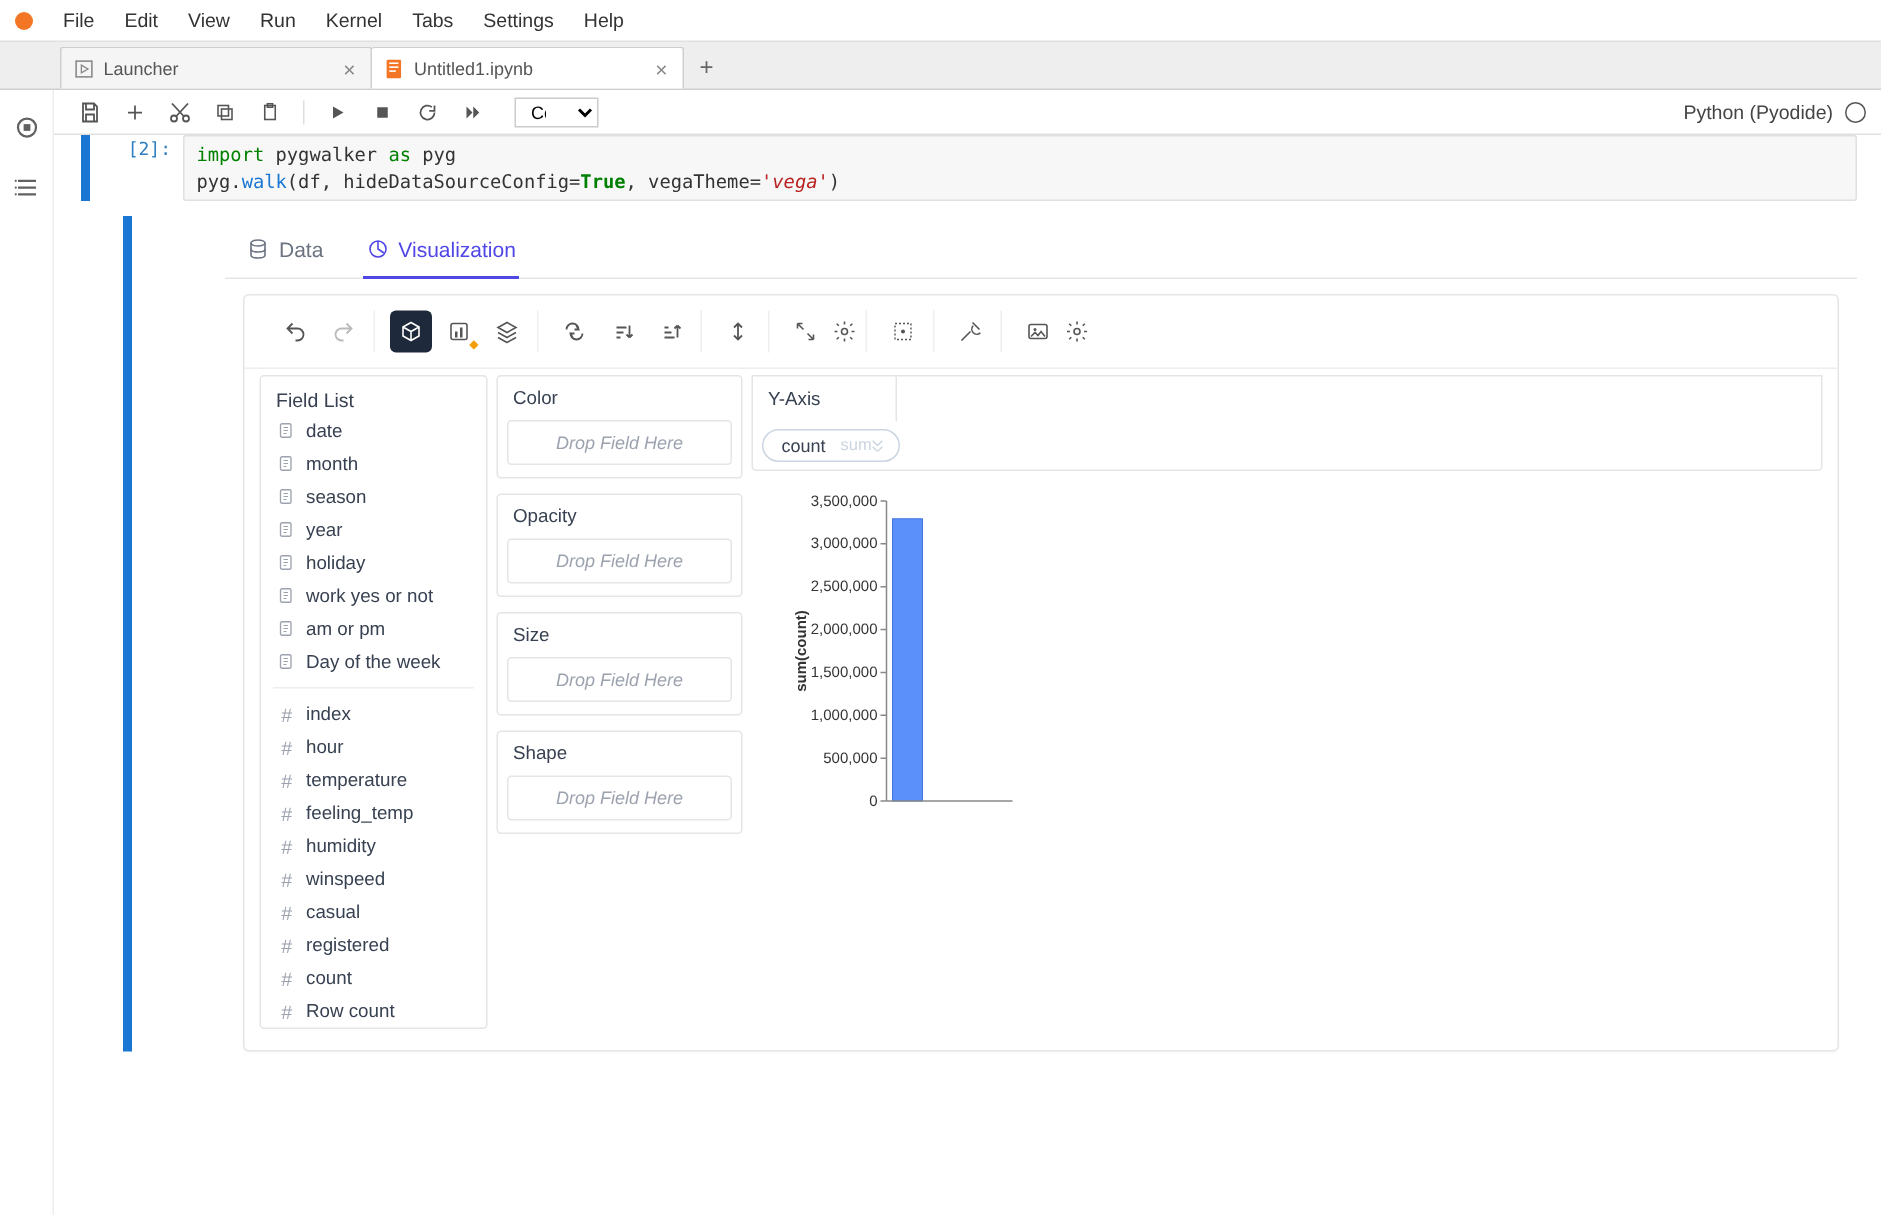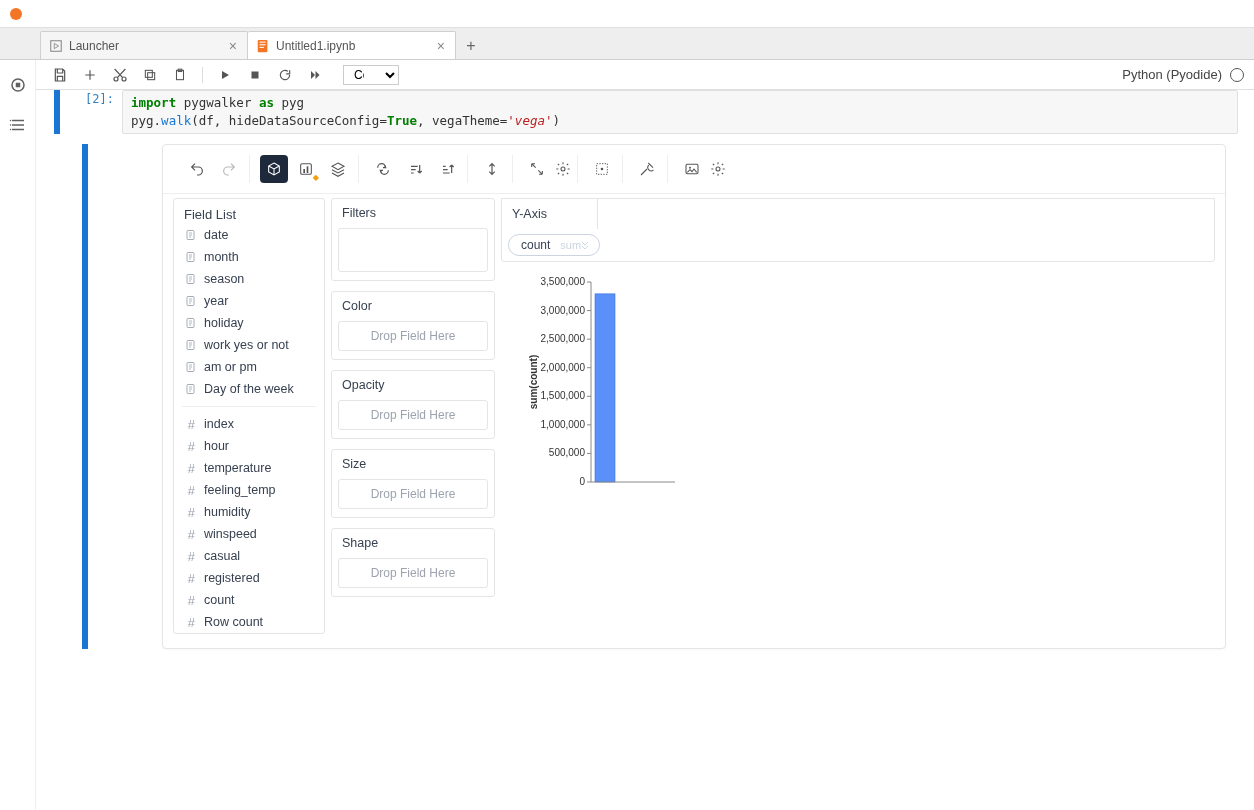--- a/index.html
+++ b/index.html
@@ -35,21 +35,21 @@
 .main { position: absolute; left: 36px; right: 0; top: 90px; bottom: 0; overflow: auto; background: #fff; }
 .scrollbar-track { position:absolute; right:0; top:90px; bottom:0; width:16px; background:#f0f0f0;}
 .scrollbar-thumb { position:absolute; right:2px; top:92px; width:12px; height:600px; background:#c7c7c7; border-radius:2px;}
 
 
 .cell { display: flex; margin: 0 16px 0 18px; }
 .cell-gutter { width: 6px; background: #1976d2; margin-right: 0;}
 .cell-body { flex: 1; display: flex; }
 .prompt { width: 62px; text-align: right; padding: 2px 8px 0 0; font-family: "Menlo", monospace; font-size: 12px; color: #307fc1; white-space: pre;}
 .code-area { flex: 1; background: #f7f7f7; border: 1px solid #e0e0e0; padding: 3px 8px; font-family: Menlo, Consolas, monospace; font-size: 12.5px; line-height: 1.45; border-radius: 2px; position:relative;}
-.code-area .kw { color: #008000; font-weight: bold; }
+.code-area .kw { color: #008000; font-weight: normal; }
 .code-area .bool { color: #008000; font-weight: bold; }
 .code-area .str { color: #ba2121; font-style: italic; }
 .code-area .fn { color: #1976d2; }
 
 .cell-right-icons { position:absolute; right:6px; top:-14px; display:flex; gap:10px; color:#888;}
 
 .output-area { margin: 10px 16px 0 46px; border-left: 6px solid #1976d2; padding-left: 0;}
 .output-inner { margin-left: 62px; }
 
 
@@ -76,21 +76,21 @@
 .panel-header { padding: 8px 10px 6px; font-size: 13px; color: #374151; border-bottom: 1px solid #eee;}
 .field-list { width: 152px; }
 .field-list .panel-header { border-bottom:none; padding-bottom:2px;}
 .field-item { display: flex; align-items: center; gap: 6px; padding: 4px 10px; font-size: 12.5px; color: #374151; cursor: grab;}
 .field-icon { width: 14px; height: 14px; color: #9ca3af; display:flex; align-items:center; justify-content:center; font-size:12px;}
 .field-divider { height:1px; background:#eee; margin:6px 8px;}
 
 .shelves { width: 164px; display:flex; flex-direction:column; gap:10px;}
 .shelf { border: 1px solid #e5e5e5; border-radius: 3px; }
 .shelf-title { padding: 7px 10px 4px; font-size: 12.5px; color: #374151;}
-.drop-zone { margin: 4px 6px 8px; border: 1px solid #e5e5e5; border-radius: 3px; min-height: 30px; display: flex; align-items: center; justify-content: center; color: #9ca3af; font-size: 12px; padding: 6px;}
+.drop-zone { margin: 4px 6px 8px; border: 1px solid #e5e5e5; border-radius: 3px; min-height: 30px; display: flex; align-items: center; justify-content: center; color: #9ca3af; font-size: 12px; padding: 6px; font-style: italic;}
 .filters-box { min-height: 44px;}
 
 .axes-col { flex:1; display:flex; flex-direction:column;}
 .axis-row { display:flex; border: 1px solid #e5e5e5; border-top:none;}
 .axis-row:first-child { border-top:1px solid #e5e5e5; border-radius:3px 3px 0 0;}
 .axis-row:last-child { border-radius:0 0 3px 3px;flex-direction:column;}
 .axis-label { width: 96px; padding: 8px 10px; font-size: 12.5px; color: #374151; border-right:1px solid #e5e5e5;}
 .axis-drop { flex:1; padding: 4px 6px; min-height:32px; display:flex; align-items:center; gap:6px;}
 .pill { display:inline-flex; align-items:center; gap:10px; background:#fff; border:1px solid #cbd5e1; border-radius:999px; padding:3px 10px 3px 12px; font-size:12px; color:#374151;}
 .pill .agg { color:#cbd5e1; font-size:11px; display:flex; align-items:center; gap:0;}
@@ -103,20 +103,30 @@
 </style>
 </head>
 <body>
 
 <div class="menubar">
   <span class="logo">
     <svg viewBox="0 0 16 16">
         <circle cx="8" cy="8" r="6" fill="#f37626"></circle>
       </svg>
   </span>
+  <div id="menu-items" style="display: flex;">
+      <span class="menu-item">File</span>
+      <span class="menu-item">Edit</span>
+      <span class="menu-item">View</span>
+      <span class="menu-item">Run</span>
+      <span class="menu-item">Kernel</span>
+      <span class="menu-item">Tabs</span>
+      <span class="menu-item">Settings</span>
+      <span class="menu-item">Help</span>
+    </div>
 </div>
 
 <div class="left-rail">
   <div class="rail-icon">
     <svg viewBox="0 0 24 24" width="20" height="20">
         <path fill="#616161" d="M10 4H4a2 2 0 0 0-2 2v12a2 2 0 0 0 2 2h16a2 2 0 0 0 2-2V8a2 2 0 0 0-2-2h-8l-2-2z"></path>
       </svg>
   </div>
   <div class="rail-icon">
     <svg viewBox="0 0 24 24" width="18" height="18">
@@ -258,20 +268,37 @@
           <span></span>
         </div>
         <span id="code-content"><span class="kw">import </span><span>pygwalker </span><span class="kw">as </span><span>pyg</span><br><span>pyg</span><span>.</span><span class="fn">walk</span><span>(df, hideDataSourceConfig</span><span>=</span><span class="bool">True</span><span>, vegaTheme</span><span>=</span><span class="str">'vega'</span><span>)</span></span>
       </div>
     </div>
   </div>
 
   <div class="output-area">
    <div class="output-inner">
 
+    <div class="pyg-tabs">
+      <div class="pyg-tab">
+        <svg width="16" height="16" viewBox="0 0 24 24">
+              <ellipse cx="12" cy="6" rx="7" ry="3" fill="none" stroke="#6b7280" stroke-width="1.6"></ellipse>
+              <path d="M5 6v12c0 1.7 3.1 3 7 3s7-1.3 7-3V6" fill="none" stroke="#6b7280" stroke-width="1.6"></path>
+              <path d="M5 12c0 1.7 3.1 3 7 3s7-1.3 7-3" fill="none" stroke="#6b7280" stroke-width="1.6"></path>
+            </svg>
+        <span>Data</span>
+      </div>
+      <div class="pyg-tab active">
+        <svg width="16" height="16" viewBox="0 0 24 24">
+              <circle cx="12" cy="12" r="8" fill="none" stroke="#4f46e5" stroke-width="1.6"></circle>
+              <path d="M12 4v8l6 4" fill="none" stroke="#4f46e5" stroke-width="1.6"></path>
+            </svg>
+        <span>Visualization</span>
+      </div>
+    </div>
 
 
     <div class="pyg-card">
 
       <div class="pyg-toolbar">
         <div class="grp">
           <span class="pyg-tbtn">
                 <svg viewBox="0 0 24 24">
                   <path fill="none" stroke="#555" stroke-width="1.8" d="M9 14l-5-5 5-5M4 9h10a6 6 0 0 1 0 12h-2"></path>
                 </svg>
@@ -508,24 +535,20 @@
                 <div class="field-item">
                   <span class="field-icon">
                     <span style="color:#9ca3af;font-style:italic;font-size:13px;line-height:1;">#</span>
                   </span>
                   <span>Row count</span>
                 </div>
               </div>
         </div>
 
         <div class="shelves">
-          <div class="shelf">
-            <div class="shelf-title">Filters</div>
-            <div class="drop-zone filters-box"></div>
-          </div>
           <div class="shelf">
             <div class="shelf-title">Color</div>
             <div class="drop-zone">
                   <span>Drop Field Here</span>
                 </div>
           </div>
           <div class="shelf">
             <div class="shelf-title">Opacity</div>
             <div class="drop-zone">
                   <span>Drop Field Here</span>

